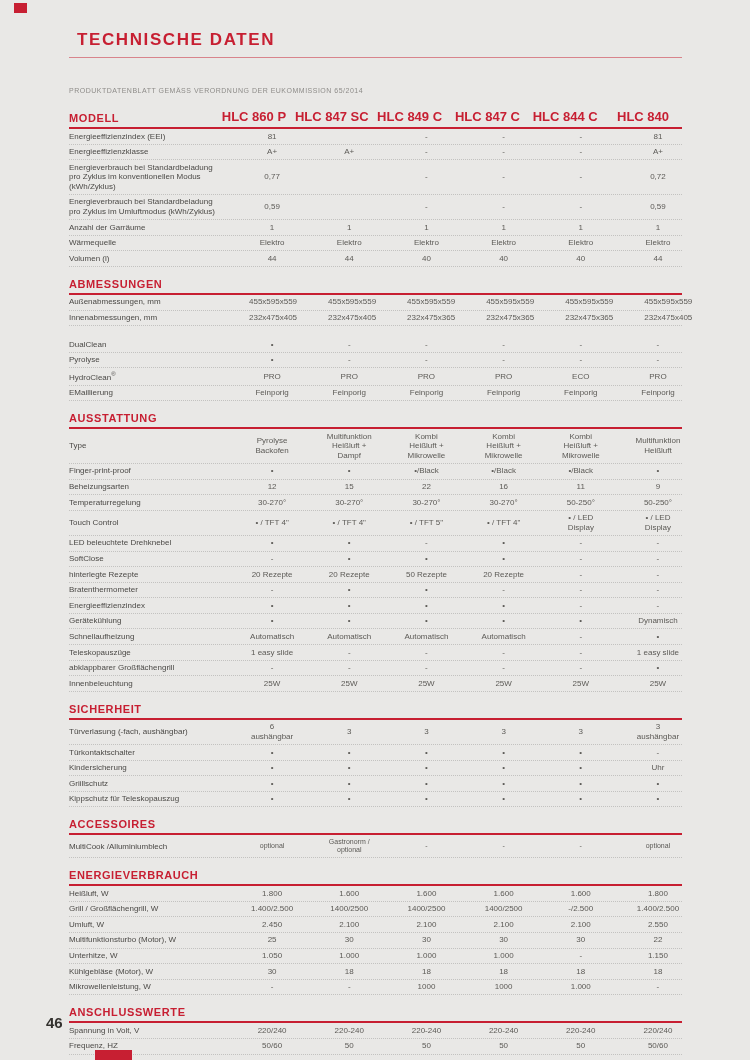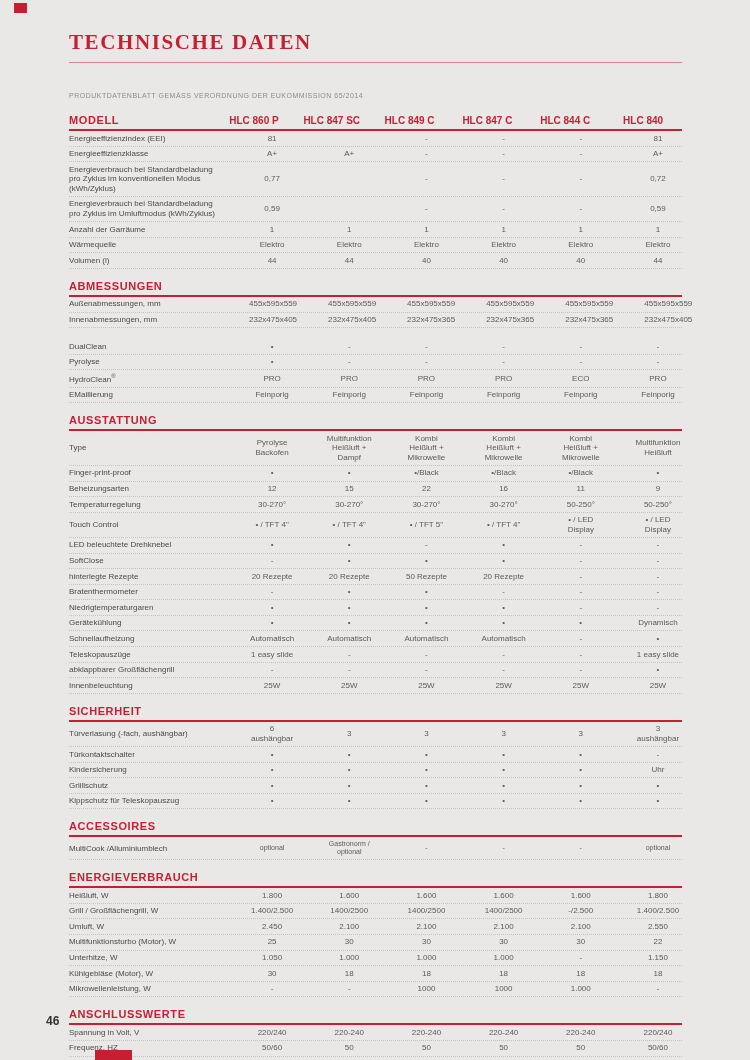--- a/index.html
+++ b/index.html
@@ -6,35 +6,35 @@
   body{
     position:relative;
     width:750px;height:1060px;
     font-family:"Liberation Sans","DejaVu Sans",sans-serif;
     overflow:hidden;
     --accent:#c71f32;
   }
   .corner-accent{position:absolute;left:14px;top:3px;width:13px;height:10px;background:var(--accent);}
   .bottom-accent{position:absolute;left:95px;top:1050px;width:37px;height:10px;background:var(--accent);}
   .content{position:absolute;left:69px;top:0;width:613px;}
-  .title{margin:30px 0 0;color:var(--accent);font-size:21px;font-weight:bold;letter-spacing:1.6px;font-family:Liberation Serif, serif;}
+  .title{margin:30px 8px 0;color:var(--accent);font-size:17px;font-weight:bold;letter-spacing:1.6px;}
   .title-rule{border-bottom:1px solid rgba(199,31,50,.5);margin-top:7px;}
   .subtitle{margin-top:29px;font-size:7px;letter-spacing:.5px;color:#8e8c89;}
   .section{margin-top:11px;}
   .section:first-child{margin-top:15px;}
   .section-head{display:flex;align-items:flex-end;border-bottom:2px solid var(--accent);padding-bottom:3px;}
   .section-title{color:var(--accent);font-weight:bold;font-size:11px;letter-spacing:.6px;}
   .model-head .section-title{flex:0 0 146px;}
-  .model-cell{flex:1;text-align:center;color:var(--accent);font-weight:bold;font-size:10px;}
+  .model-cell{flex:1;text-align:center;color:var(--accent);font-weight:bold;font-size:13px;}
   .row{display:flex;align-items:center;border-bottom:1px dotted #c3c2c0;gap:29px;}
   .row-label{flex:0 0 146px;font-size:8px;color:#4b4946;padding:2.5px 4px 2.5px 0;line-height:1.2;}
   .row-label sup{font-size:6px;}
   .cell{flex:1;text-align:center;font-size:8px;color:#5c5a56;padding:2.5px 1px;line-height:1.2;}
   .small-values .cell{font-size:7px;}
-  .page-number{position:absolute;left:46px;top:1014px;font-size:12px;font-weight:bold;color:#33312e;}
+  .page-number{position:absolute;left:46px;top:1014px;font-size:15px;font-weight:bold;color:#33312e;}
 </style>
 </head>
 <body style="--accent: #c71f32;">
 
 <div class="corner-accent"></div>
 
 <div class="content">
   <h1 class="title">TECHNISCHE DATEN</h1>
   <div class="title-rule"></div>
   <div class="subtitle">PRODUKTDATENBLATT GEMÄSS VERORDNUNG DER EUKOMMISSION 65/2014</div>
@@ -253,21 +253,21 @@
         <div class="row">
           <div class="row-label">Bratenthermometer</div>
           <div class="cell">-</div>
           <div class="cell">•</div>
           <div class="cell">•</div>
           <div class="cell">-</div>
           <div class="cell">-</div>
           <div class="cell">-</div>
         </div>
         <div class="row">
-          <div class="row-label">Niedrigtemperaturgaren</div>
+          <div class="row-label">Energieeffizienzindex</div>
           <div class="cell">•</div>
           <div class="cell">•</div>
           <div class="cell">•</div>
           <div class="cell">•</div>
           <div class="cell">-</div>
           <div class="cell">-</div>
         </div>
         <div class="row">
           <div class="row-label">Gerätekühlung</div>
           <div class="cell">•</div>

